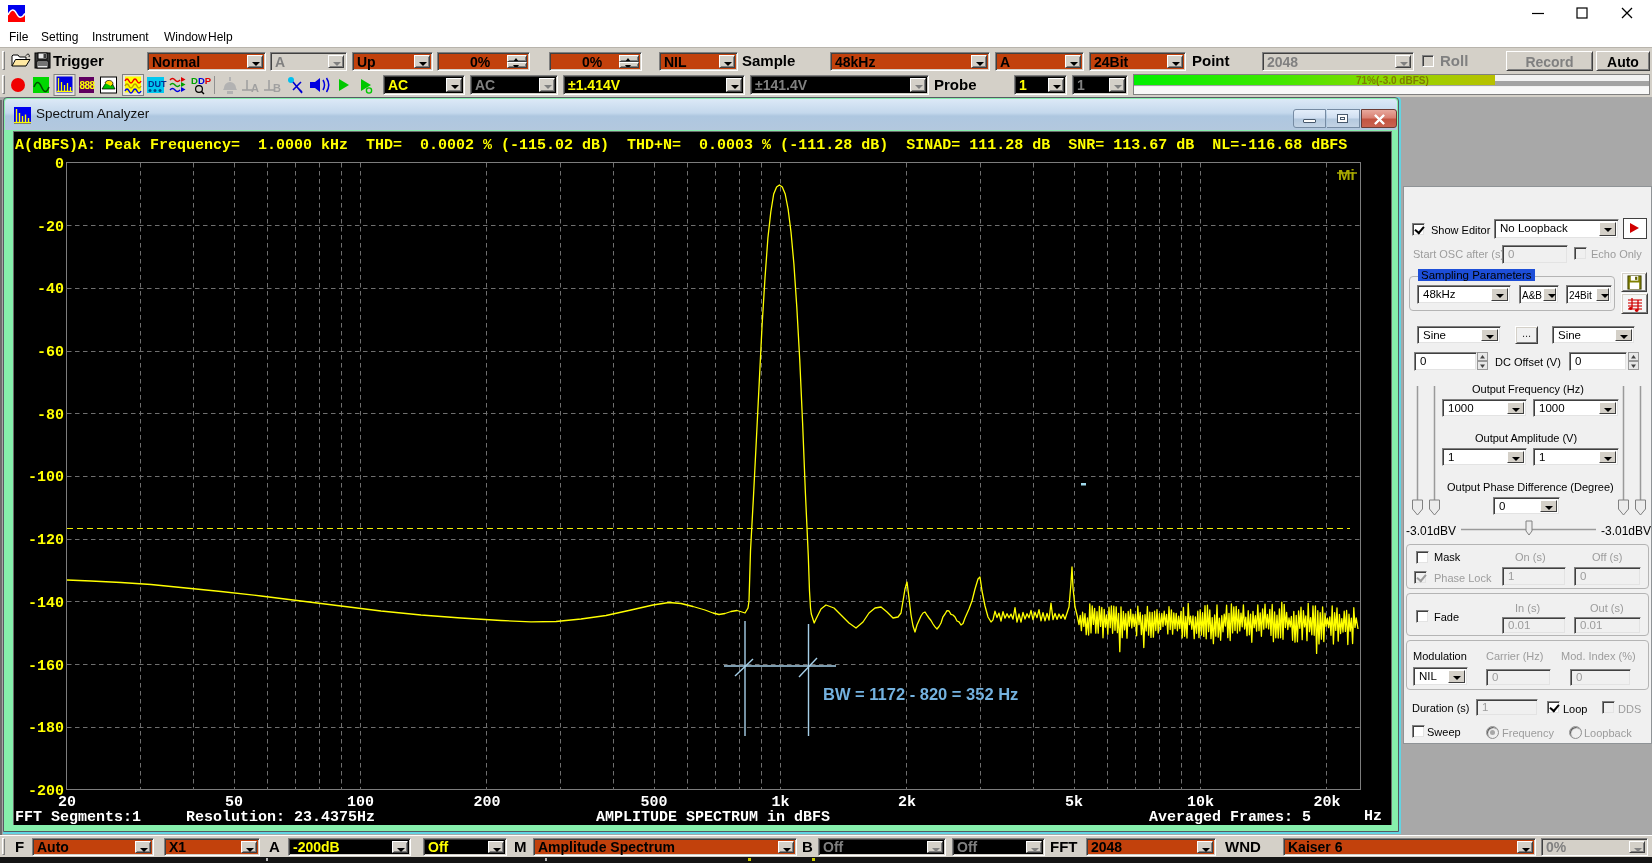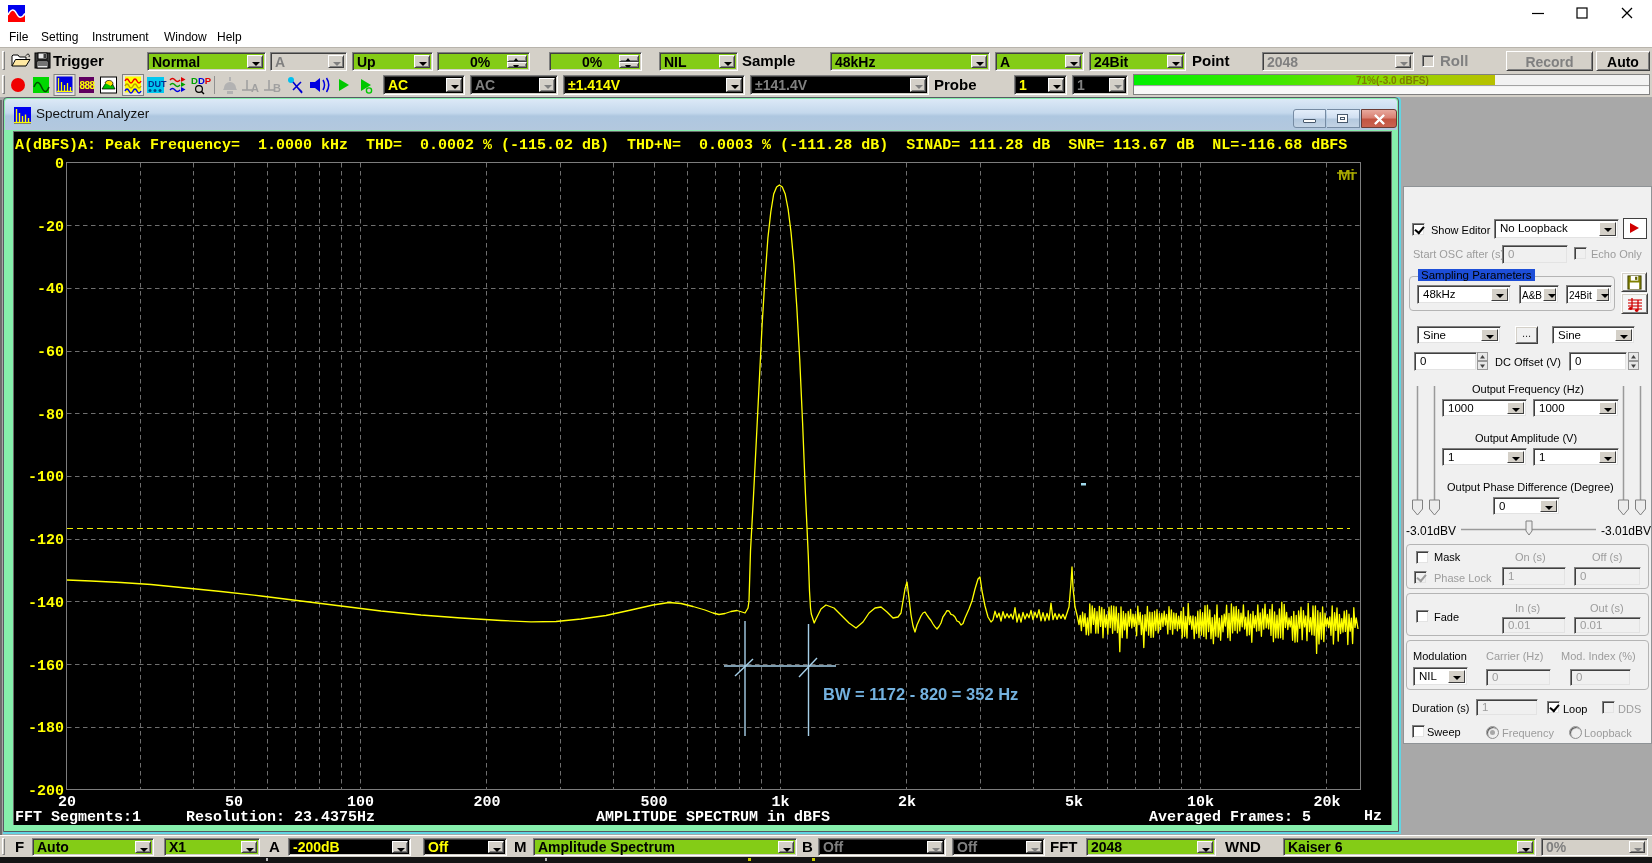--- a/index.html
+++ b/index.html
@@ -1,21 +1,21 @@
 <!DOCTYPE html>
 <html><head><meta charset="utf-8"><style>
 *{margin:0;padding:0;box-sizing:border-box}
 html,body{width:1652px;height:863px;overflow:hidden}
 body{font-family:"Liberation Sans",sans-serif;background:#a8a8a8;position:relative}
 .abs{position:absolute}
 
 .tb{background:#d4d0c8}
 .sunk{border:1px solid;border-color:#808080 #fff #fff #808080;box-shadow:inset 1px 1px 0 #404040,inset -1px -1px 0 #d4d0c8}
 .raise{border:1px solid;border-color:#fff #404040 #404040 #fff;box-shadow:inset 1px 1px 0 #d4d0c8,inset -1px -1px 0 #808080}
-.combo{background:#84cc16;font-weight:bold;font-size:14px;color:#000}
+.combo{background:#c2410c;font-weight:bold;font-size:14px;color:#000}
 .combo .t{position:absolute;left:4px;top:1px;white-space:nowrap}
 .cbtn{position:absolute;right:2px;top:2px;bottom:2px;width:16px;background:#d4d0c8;border:1px solid;border-color:#fff #404040 #404040 #fff;box-shadow:inset 1px 1px 0 #d4d0c8,inset -1px -1px 0 #808080}
 .cbtn:after{content:"";position:absolute;left:4px;top:6px;border:4px solid transparent;border-top:4px solid #000}
 .cbtn.dis:after{border-top-color:#808080}
 .combo.dis{background:#d4d0c8;color:#808080}
 .combo.blk{background:#000;color:#ffff00}
 .combo.blk.dis{color:#808080}
 .lbl{font-weight:bold;font-size:15px;color:#000;white-space:nowrap}
 .spin{position:absolute;right:2px;top:2px;bottom:2px;width:20px}
 .spin div{position:absolute;left:0;width:20px;height:50%;background:#d4d0c8;border:1px solid;border-color:#fff #404040 #404040 #fff;box-shadow:inset 1px 1px 0 #d4d0c8,inset -1px -1px 0 #808080}
@@ -57,21 +57,21 @@
     <rect x="57" y="8" width="10" height="10" fill="none" stroke="#000" stroke-width="1.2"></rect>
     <path d="M102 8 L112 18 M112 8 L102 18" stroke="#000" stroke-width="1.3"></path>
   </svg>
 </div>
 
 <div class="abs" style="left:0;top:26px;width:1652px;height:21px;background:#ffffff;font-size:12px">
   <span class="abs" style="left:9px;top:4px">File</span>
   <span class="abs" style="left:41px;top:4px">Setting</span>
   <span class="abs" style="left:92px;top:4px">Instrument</span>
   <span class="abs" style="left:164px;top:4px">Window</span>
-  <span class="abs" style="left:217px;top:4px">Help</span>
+  <span class="abs" style="left:208px;top:4px">Help</span>
 </div>
 <div class="abs" style="left:0;top:47px;width:1652px;height:2px;background:#d4d0c8;border-top:1px solid #b8b4ac"></div>
 
 <div class="abs tb" style="left:0;top:49px;width:1652px;height:24px">
   <div class="abs" style="left:2px;top:2px;width:3px;height:19px;border:1px solid;border-color:#fff #808080 #808080 #fff"></div>
 
   <svg class="abs" style="left:11px;top:3px" width="20" height="17" viewBox="0 0 20 17">
     <path d="M1 14 L1 4 L2 3 L7 3 L8.5 5 L15 5 L15 7" fill="#fff" stroke="#000" stroke-width="1"></path>
     <path d="M1 14 L4.5 7.5 L19 7.5 L15 14 Z" fill="#ffe9a2" stroke="#000" stroke-width="1"></path>
     <path d="M15 3.5 C16.5 1.5,18 2,18.5 3.5" fill="none" stroke="#000" stroke-width="1"></path>
@@ -226,21 +226,21 @@
   <div class="abs combo sunk blk" style="left:1014px;top:2px;width:53px;height:20px">
       <span class="t">1</span>
       <span class="cbtn"></span>
     </div>
   <div class="abs combo sunk blk dis" style="left:1072px;top:2px;width:56px;height:20px">
       <span class="t">1</span>
       <span class="cbtn dis"></span>
     </div>
 
   <div class="abs" style="left:1133px;top:1px;width:517px;height:21px;border:1px solid #808080;background:#f2f2f2">
-    <div class="abs" style="left:0;top:0;width:515px;height:11px;border-bottom:1px solid #a3a3a3">
+    <div class="abs" style="left:0;top:0;width:515px;height:11px;border-bottom:5px solid #a3a3a3">
       <div class="abs" style="left:0;top:0;width:361px;height:10px;background:linear-gradient(90deg,#00ef00 0%,#40e800 40%,#8ed800 70%,#b8c000 100%)"></div>
       <span class="abs" style="left:222px;top:0px;font-size:10px;font-weight:bold;color:#7d7d00;letter-spacing:0">71%(-3.0 dBFS)</span>
     </div>
     <div class="abs" style="left:0;top:12px;width:515px;height:7px;background:#f8f8f8"></div>
   </div>
 </div>
 
 <div class="abs" style="left:0;top:97px;width:1652px;height:3px;background:#a8a8a8"></div>
 
 <div class="abs" style="left:3px;top:97px;width:1396px;height:735px;background:#86efac;border:1px solid #565b63;border-radius:4px 4px 0 0;box-shadow:2px 0 0 #62d4e2,0 2px 0 #62d4e2,2px 2px 0 #62d4e2">

